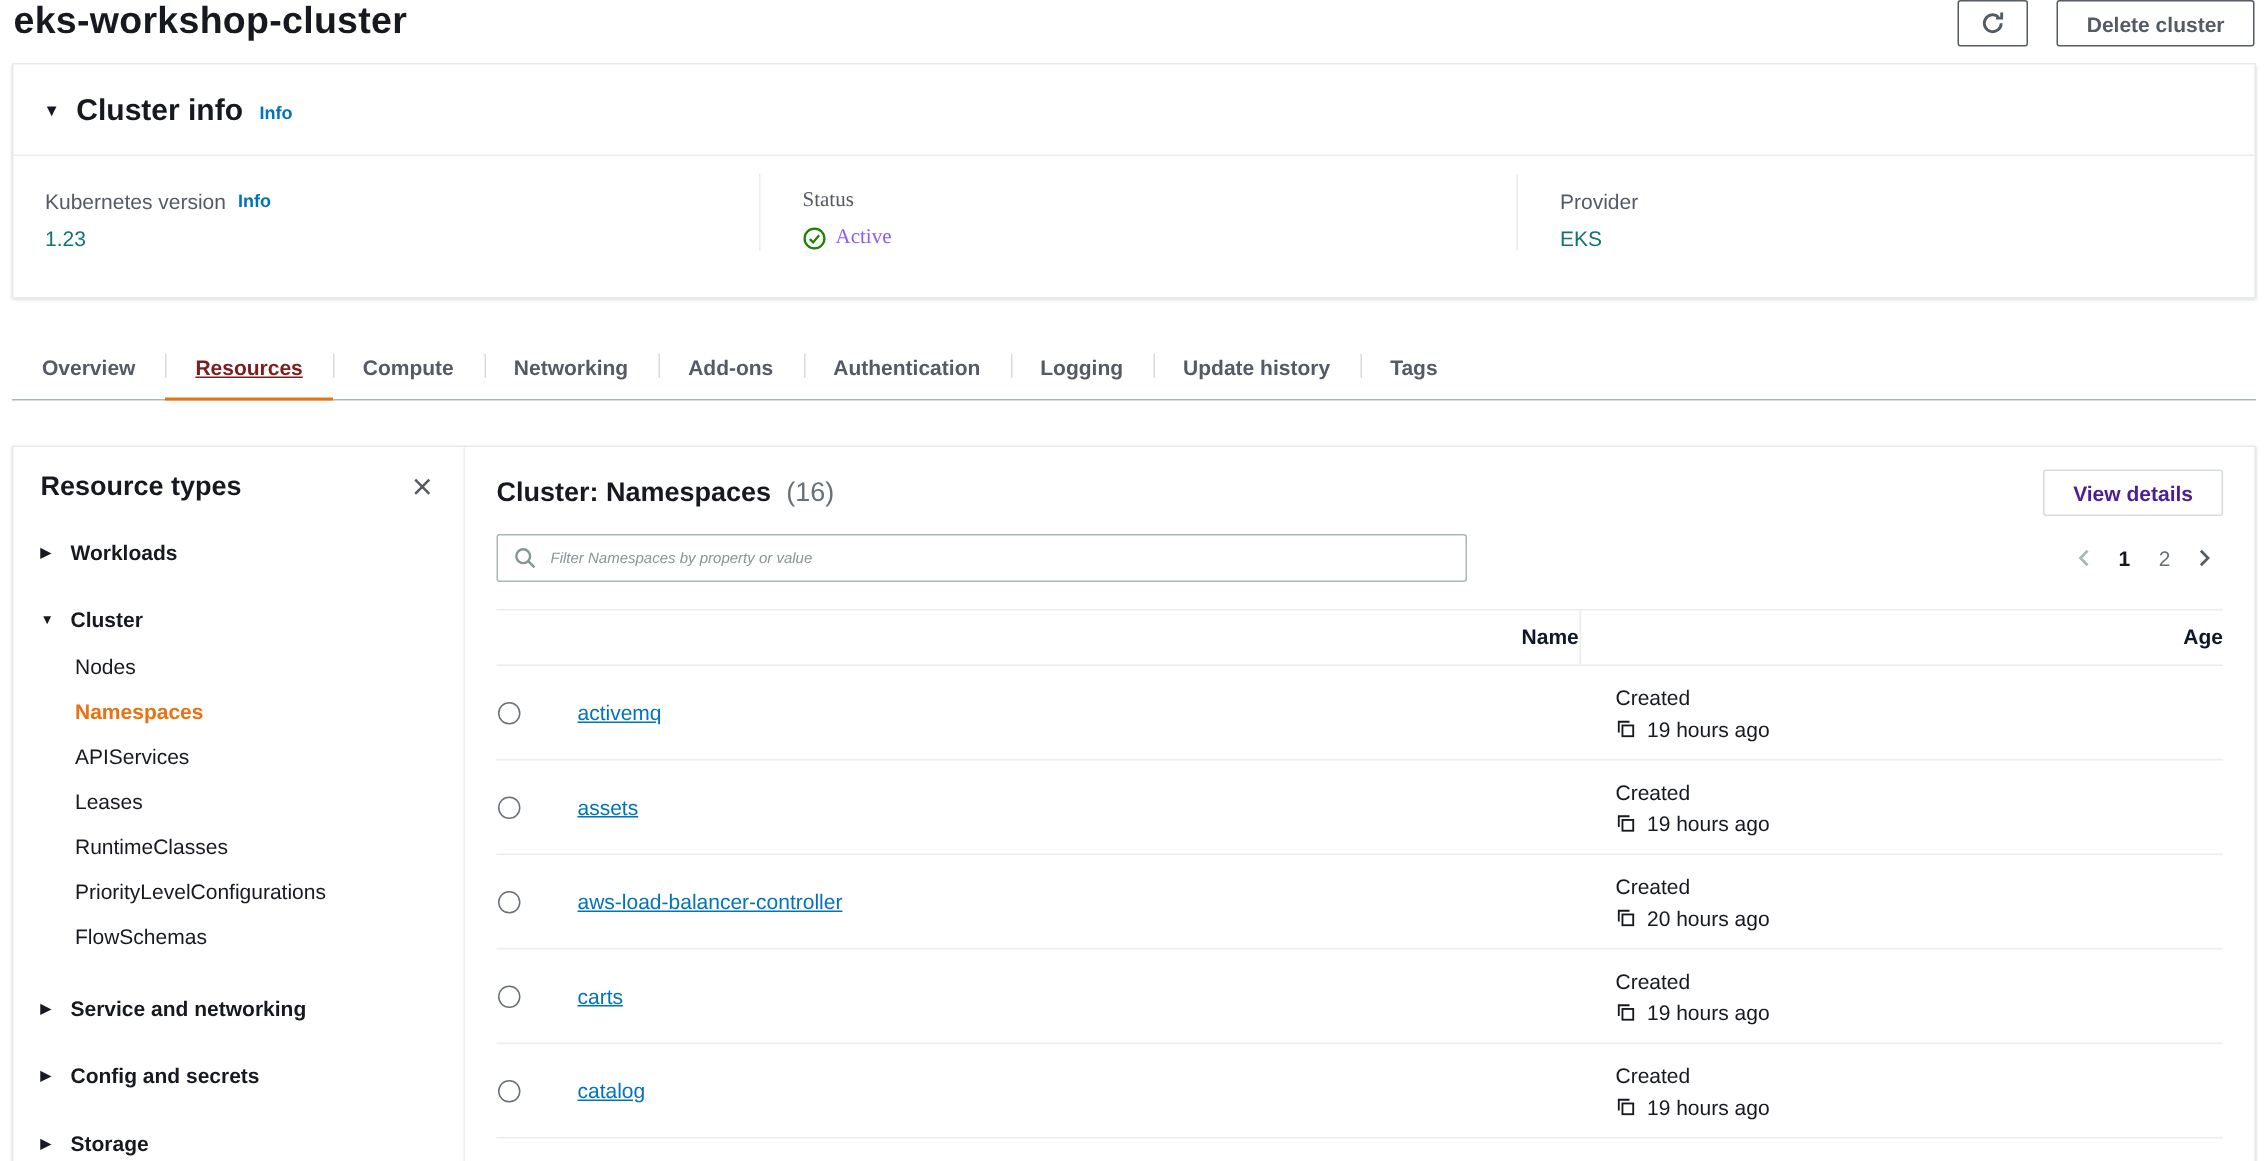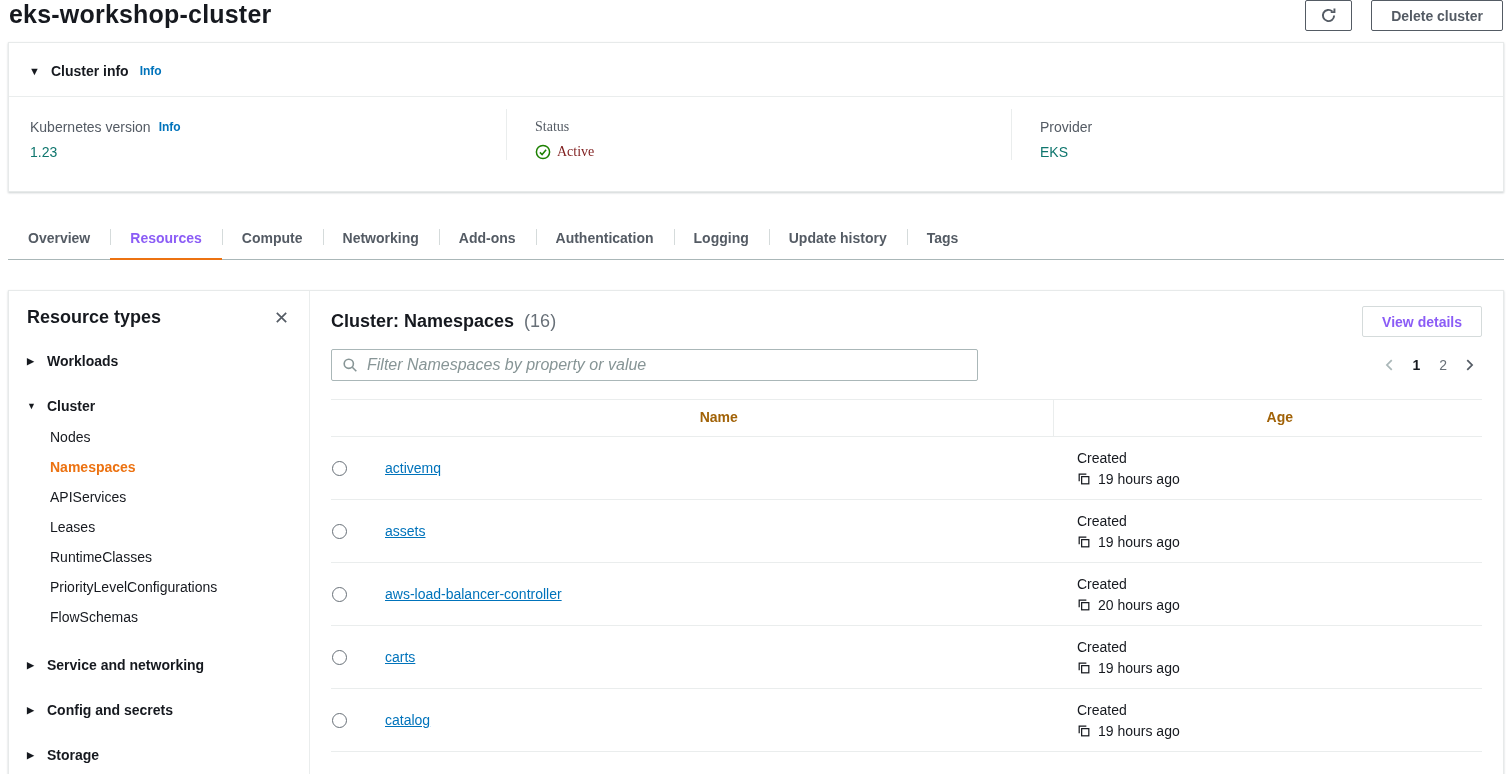--- a/index.html
+++ b/index.html
@@ -19,49 +19,49 @@
   }
   h1.page-title { font-size: 25px; font-weight: 700; letter-spacing: .2px; line-height: 28px; }
   .header-actions { display: flex; gap: 19px; margin-left: 44px; }
   .btn {
     display: inline-flex; align-items: center; justify-content: center;
     background: #fff; border: 1px solid #545b64; border-radius: 2px;
     color: #545b64; font-weight: 700; font-size: 14px; font-family: inherit;
     height: 31px; padding: 0 19px; cursor: pointer; white-space: nowrap;
   }
   .icon-btn { padding: 0 14px; }
-  .btn.disabled { border-color: #d5dbdb; color: #8b5cf6; cursor: default; }
+  .btn.disabled { border-color: #d5dbdb; color: #4c1d95; cursor: default; }
 
   
   .card {
     margin: 0 8px; background: #fff;
     border: 1px solid #e7eaea; box-shadow: 0 1px 2px rgba(0,28,36,.2);
   }
   .cluster-info { margin-bottom: 26px; }
   .card-header { display: flex; align-items: center; gap: 11px; padding: 20px 20px 17px; border-bottom: 1px solid #eaeded; }
-  .card-header h2 { font-size: 14px; font-weight: 700; }
+  .card-header h2 { font-size: 20px; font-weight: 700; }
   .caret { font-size: 11px; color: #16191f; cursor: pointer; line-height: 1; }
   .info-link { color: #0073bb; font-size: 12px; font-weight: 700; cursor: pointer; }
 
   .info-cols { display: flex; padding: 12px 0 31px; }
   .info-col { padding: 10px 0 0 21px; }
   .info-col:nth-child(1) { width: 497px; }
   .info-col:nth-child(2) { width: 505px; border-left: 1px solid #eaeded; padding-left: 28px; font-family: Liberation Serif, serif; }
   .info-col:nth-child(3) { flex: 1; border-left: 1px solid #eaeded; padding-left: 28px; }
   .field-label { color: #545b64; display: flex; align-items: center; gap: 8px; }
   .field-value { margin-top: 9px; color: #0f766e; }
-  .status-value { display: flex; align-items: center; gap: 6px; color: #7f1d1d; }
+  .status-value { display: flex; align-items: center; gap: 6px; color: #8b5cf6; }
 
   
   .tabs { display: flex; margin: 0 8px 30px; border-bottom: 1px solid #aab7b8; }
   .tab {
     position: relative; padding: 12px 20px; font-weight: 700; color: #545b64;
     cursor: pointer; border-bottom: 2px solid transparent; margin-bottom: -1px; white-space: nowrap;
   }
-  .tab.active { color: #8b5cf6; border-bottom-color: #ec7211; }
+  .tab.active { color: #7f1d1d; border-bottom-color: #ec7211; text-decoration: underline; }
   .tab:not(:first-child)::before {
     content: ""; position: absolute; left: 0; top: 11px; bottom: 13px; width: 1px; background: #d5dbdb;
   }
 
   
   .content { display: flex; height: 486px; overflow: hidden; }
 
   
   .sidebar { width: 301px; flex-shrink: 0; border-right: 1px solid #eaeded; padding: 16px 18px; }
   .sidebar-header { display: flex; justify-content: space-between; align-items: center; }
@@ -80,35 +80,35 @@
   .main-title { font-size: 18px; font-weight: 700; }
   .main-title .count { color: #687078; font-weight: 400; margin-left: 5px; }
   .description { margin-top: 11px; color: #16191f; }
   .learn-more { color: #0073bb; text-decoration: underline; cursor: pointer; margin-left: 4px; white-space: nowrap; }
   .learn-more .svg-icon { margin-left: 4px; }
 
   .toolbar { display: flex; align-items: center; margin-top: 12px; }
   .filter { position: relative; width: 647px; }
   .filter input {
     width: 100%; height: 32px; border: 1px solid #aab7b8; border-radius: 2px;
-    padding: 0 10px 0 35px; font-family: inherit; font-size: 16px; color: #16191f; outline: none;
+    padding: 0 10px 0 35px; font-family: inherit; font-size: 10px; color: #16191f; outline: none;
   }
   .filter input::placeholder { color: #879596; font-style: italic; }
   .search-icon { position: absolute; left: 11px; top: 8px; }
 
   .pagination { margin-left: auto; display: flex; align-items: center; gap: 15px; padding-right: 6px; }
   .page-numbers { display: flex; gap: 19px; }
   .page-btn { background: none; border: none; font-family: inherit; font-size: 14px; color: #687078; cursor: pointer; }
   .page-btn.current { color: #16191f; font-weight: 700; }
   .page-arrow { background: none; border: none; padding: 0; cursor: pointer; line-height: 0; }
 
   
   table { width: 100%; border-collapse: collapse; margin-top: 18px; }
   thead th {
-    text-align: center; font-size: 14px; font-weight: 700; color: #a16207;
+    text-align: right; font-size: 14px; font-weight: 700; color: #0f172a;
     padding: 9px 0 11px; border-top: 1px solid #eaeded; border-bottom: 1px solid #eaeded;
   }
   th.col-radio { width: 54px; }
   th.col-name { width: 668px; }
   th.col-age { border-left: 1px solid #eaeded; padding-left: 24px; }
   tbody td { border-bottom: 1px solid #eaeded; height: 63px; vertical-align: middle; }
   td.cell-age { padding-left: 24px; }
   td.cell-radio { padding-left: 1px; }
   .radio {
     display: inline-block; width: 15px; height: 15px; border: 1px solid #687078;

